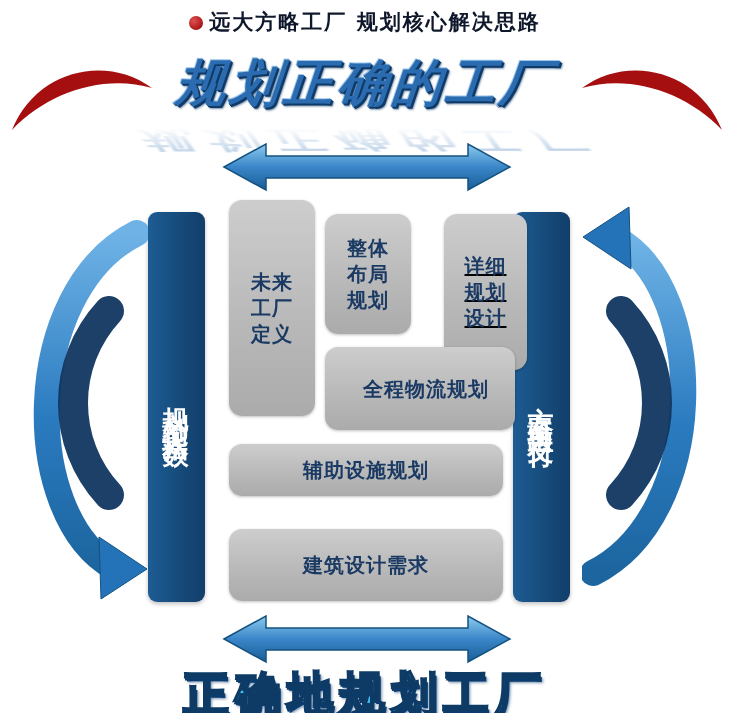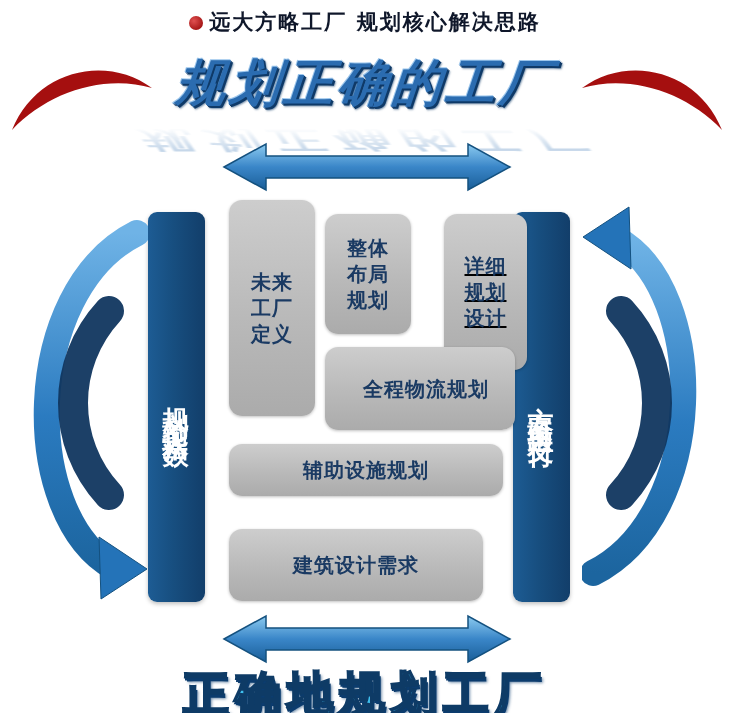--- a/index.html
+++ b/index.html
@@ -64,21 +64,21 @@
   }
   .pbox-label{
     color:#1A3A63;font-weight:bold;font-size:20px;text-align:center;
     white-space:pre-line;line-height:1.3;letter-spacing:1px;
   }
   .box-future{left:229px;top:200px;width:86px;height:216px;}
   .box-layout{left:325px;top:214px;width:86px;height:120px;}
   .box-detail{left:444px;top:214px;width:83px;height:156px;text-decoration:underline;}
   .box-logistics{left:325px;top:347px;width:178px;height:83px;padding-left:12px;}
   .box-aux{left:229px;top:444px;width:274px;height:52px;}
-  .box-arch{left:229px;top:529px;width:254px;height:72px;}
+  .box-arch{left:229px;top:529px;width:274px;height:72px;}
   
   .cycle{position:absolute;top:203px;width:135px;height:400px;}
   .cycle-left{left:13px;}
   .cycle-right{left:582px;}
   
   .bottom-3d{
     position:absolute;top:663px;left:0;width:100%;text-align:center;
     font-size:46px;font-weight:800;letter-spacing:6px;color:#3FC1F0;
     -webkit-text-stroke:2px #0E3B66;
     text-shadow:0 3px 0 #0C3C6E,2px 4px 0 #0C3C6E,3px 5px 3px rgba(12,60,110,.6);

